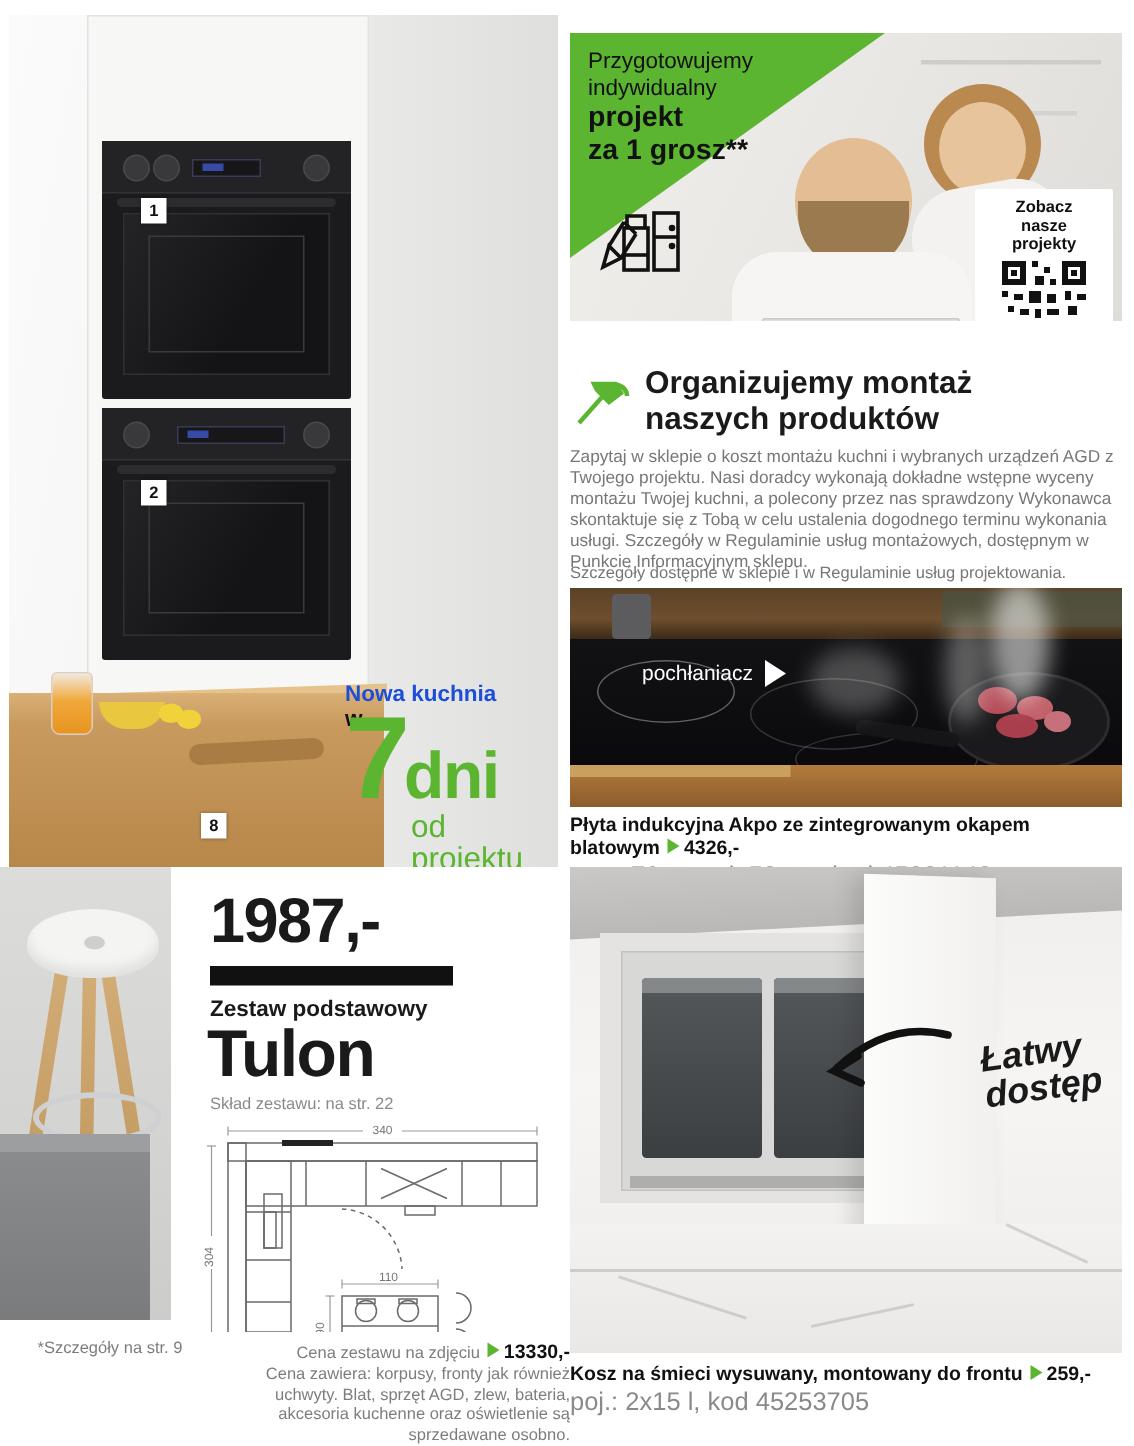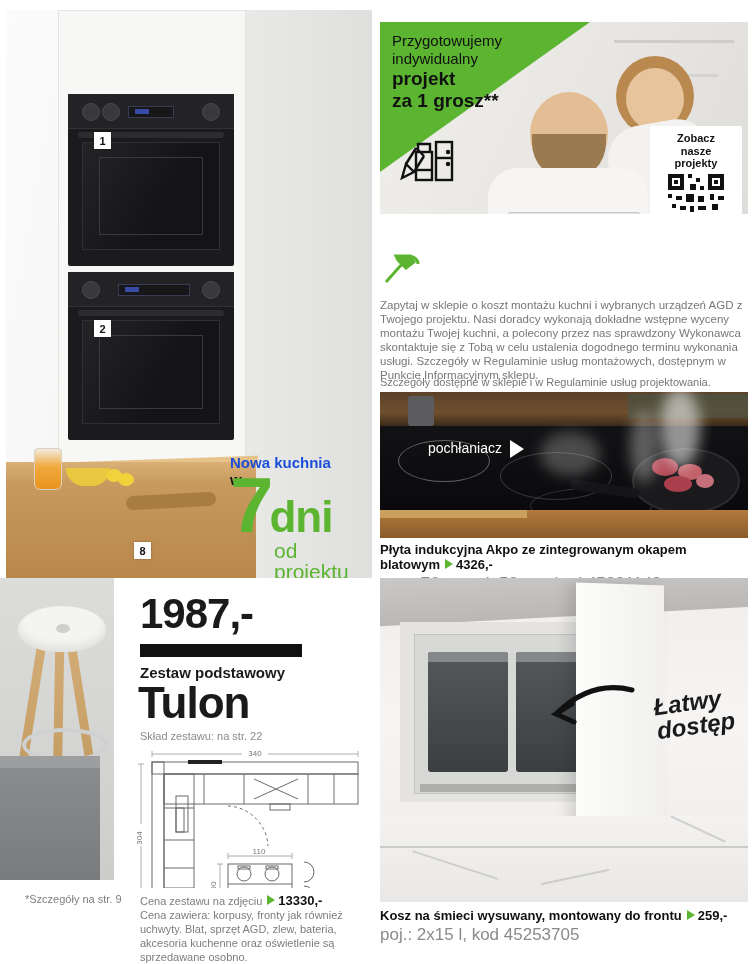--- a/index.html
+++ b/index.html
@@ -54,21 +54,21 @@
   .set-label{position:absolute;left:26px;top:86px;font-size:15px;font-weight:bold;}
   .set-name{position:absolute;left:24px;top:100px;font-size:44px;font-weight:bold;letter-spacing:-1px;}
   .set-note{position:absolute;left:26px;top:152px;font-size:11px;color:#8a8a8a;}
   .plan-wrap{position:absolute;left:18px;top:168px;}
   .plan-wrap svg{display:block;}
   .plan-line{fill:none;stroke:#6a6a6a;stroke-width:1;}
   .plan-dim{fill:none;stroke:#9a9a9a;stroke-width:.8;}
   .plan-text{font-size:8px;fill:#777;font-family:"Liberation Sans",sans-serif;}
 
   .foot-left{left:25px;top:893px;font-size:11px;color:#7d7d7d;}
-  .price-note{left:140px;top:893px;width:240px;font-size:11px;color:#7d7d7d;line-height:1.25;}
+  .price-note{left:140px;top:893px;width:240px;font-size:11px;color:#7d7d7d;line-height:1.25;text-align:right;}
   .price-note .l1{color:#7d7d7d;}
   .price-note b{color:#111;font-size:13px;}
 
   .tri-green{display:inline-block;width:0;height:0;border-top:5px solid transparent;border-bottom:5px solid transparent;border-left:8px solid #5cb531;margin:0 3px 0 5px;}
   .tri-white{display:inline-block;width:0;height:0;border-top:9px solid transparent;border-bottom:9px solid transparent;border-left:14px solid #fff;margin-left:8px;vertical-align:middle;}
 
   
   .promo{left:380px;top:22px;width:368px;height:192px;background:linear-gradient(115deg,#f1efec 0%,#e9e7e4 50%,#dfddda 100%);}
   .promo-shelf{position:absolute;right:14px;top:18px;width:120px;height:3px;background:#cfcdc9;}
   .promo-shelf2{position:absolute;right:30px;top:52px;width:90px;height:3px;background:#d5d3cf;}
@@ -362,20 +362,24 @@
 
   <div class="abs montaz-icon">
     <svg width="42" height="42" viewBox="0 0 42 42">
       <g stroke="#5cb531" stroke-width="3" fill="none">
         <path d="M6 34 L22 16"></path>
         <path d="M16 8 L30 8 L34 14 L26 20 L18 12 Z" fill="#5cb531"></path>
         <path d="M30 8 Q38 10 38 16"></path>
       </g>
     </svg>
   </div>
+  <div class="abs montaz-title">
+    <span>Organizujemy montaż</span><br>
+    <span>naszych produktów</span>
+  </div>
   <div class="abs montaz-body">Zapytaj w sklepie o koszt montażu kuchni i wybranych urządzeń AGD z Twojego projektu. Nasi doradcy wykonają dokładne wstępne wyceny montażu Twojej kuchni, a polecony przez nas sprawdzony Wykonawca skontaktuje się z Tobą w celu ustalenia dogodnego terminu wykonania usługi. Szczegóły w Regulaminie usług montażowych, dostępnym w Punkcie Informacyjnym sklepu.</div>
   <div class="abs montaz-foot">
     <br>
     <span>Szczegóły dostępne w sklepie i w Regulaminie usług projektowania.</span>
   </div>
 
   <div class="photo hob-photo">
     <div class="hob-window">
         <i></i>
       </div>

